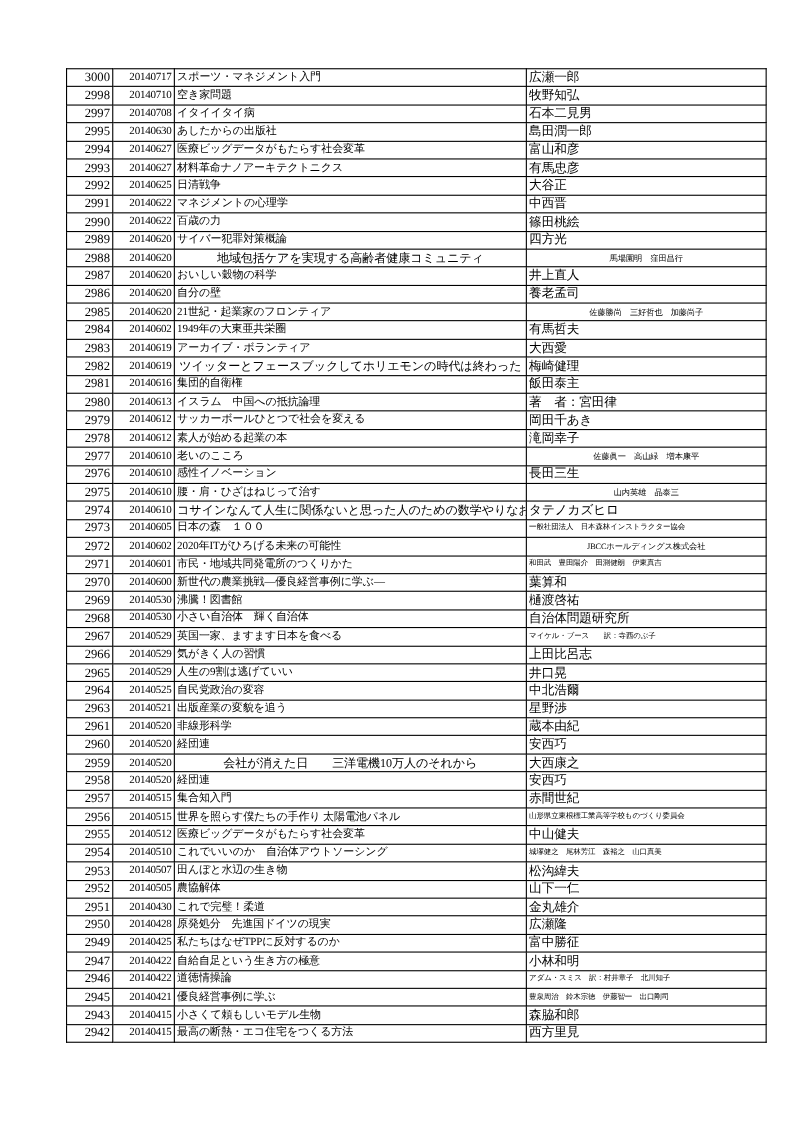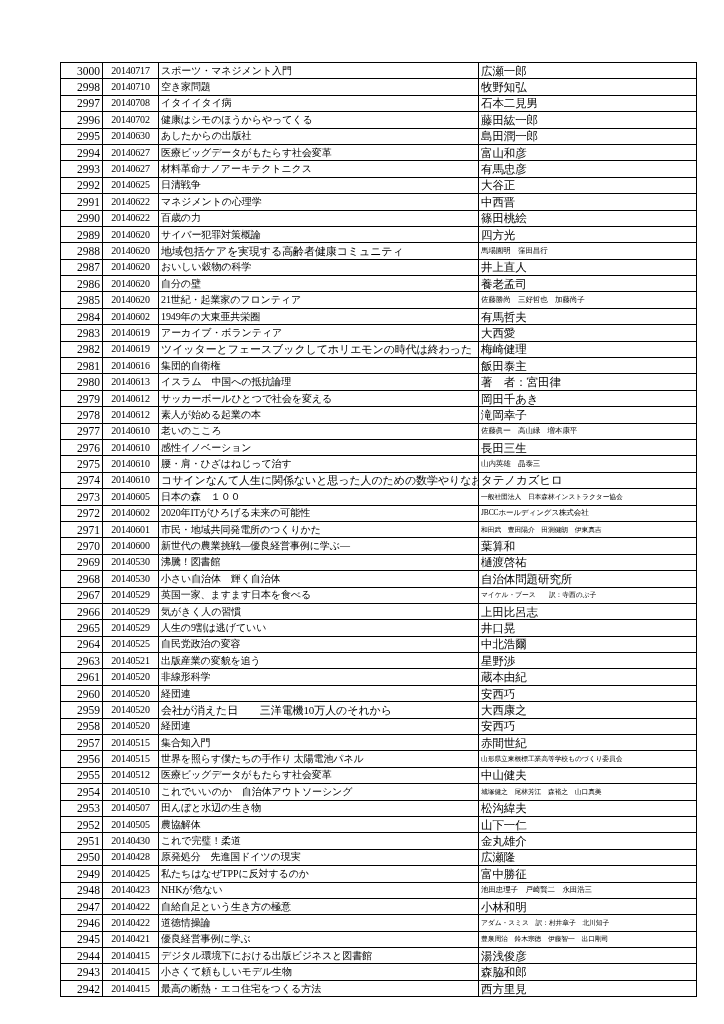--- a/index.html
+++ b/index.html
@@ -40,38 +40,39 @@
   col.c-title { width: 320px; }
   col.c-auth  { width: 218px; }
 
   td.no {
     text-align: right;
     font-family: "Liberation Serif", "DejaVu Serif", serif;
     font-size: 11.5px;
     padding-right: 3px;
   }
   td.date {
-    text-align: center;
+    text-align: right;
     font-size: 10px;
     font-family: "Liberation Serif", "DejaVu Serif", serif;
     letter-spacing: -0.2px;
   }
   td.title {
     font-size: 10px;
     letter-spacing: -0.1px;
   }
   td.auth {
     font-size: 11.5px;
     letter-spacing: -0.1px;
     margin-left: 27px;
   }
   
   td.sm {
     font-size: 7.5px;
     letter-spacing: -0.1px;
+    text-align: center;
   }
   td.xs {
     font-size: 6.8px;
     letter-spacing: -0.1px;
   }
   td.title.sm, td.title.md, td.title.xs { font-size: inherit; }
 </style>
 </head>
 <body>
 
@@ -96,26 +97,20 @@
           <td class="title ">空き家問題</td>
           <td class="auth ">牧野知弘</td>
         </tr>
         <tr>
           <td class="no">2997</td>
           <td class="date">20140708</td>
           <td class="title ">イタイイタイ病</td>
           <td class="auth ">石本二見男</td>
         </tr>
         <tr>
-          <td class="no">2996</td>
-          <td class="date">20140702</td>
-          <td class="title ">健康はシモのほうからやってくる</td>
-          <td class="auth ">藤田紘一郎</td>
-        </tr>
-        <tr>
           <td class="no">2995</td>
           <td class="date">20140630</td>
           <td class="title ">あしたからの出版社</td>
           <td class="auth ">島田潤一郎</td>
         </tr>
         <tr>
           <td class="no">2994</td>
           <td class="date">20140627</td>
           <td class="title ">医療ビッグデータがもたらす社会変革</td>
           <td class="auth ">富山和彦</td>
@@ -378,48 +373,36 @@
           <td class="title ">原発処分　先進国ドイツの現実</td>
           <td class="auth ">広瀬隆</td>
         </tr>
         <tr>
           <td class="no">2949</td>
           <td class="date">20140425</td>
           <td class="title ">私たちはなぜTPPに反対するのか</td>
           <td class="auth ">富中勝征</td>
         </tr>
         <tr>
-          <td class="no">2948</td>
-          <td class="date">20140423</td>
-          <td class="title ">NHKが危ない</td>
-          <td class="auth sm">池田忠理子　戸崎賢二　永田浩三</td>
-        </tr>
-        <tr>
           <td class="no">2947</td>
           <td class="date">20140422</td>
           <td class="title ">自給自足という生き方の極意</td>
           <td class="auth ">小林和明</td>
         </tr>
         <tr>
           <td class="no">2946</td>
           <td class="date">20140422</td>
           <td class="title ">道徳情操論</td>
           <td class="auth xs">アダム・スミス　訳：村井章子　北川知子</td>
         </tr>
         <tr>
           <td class="no">2945</td>
           <td class="date">20140421</td>
           <td class="title ">優良経営事例に学ぶ</td>
           <td class="auth xs">豊泉周治　鈴木宗徳　伊藤智一　出口剛司</td>
-        </tr>
-        <tr>
-          <td class="no">2944</td>
-          <td class="date">20140415</td>
-          <td class="title ">デジタル環境下における出版ビジネスと図書館</td>
-          <td class="auth ">湯浅俊彦</td>
         </tr>
         <tr>
           <td class="no">2943</td>
           <td class="date">20140415</td>
           <td class="title ">小さくて頼もしいモデル生物</td>
           <td class="auth ">森脇和郎</td>
         </tr>
         <tr>
           <td class="no">2942</td>
           <td class="date">20140415</td>

